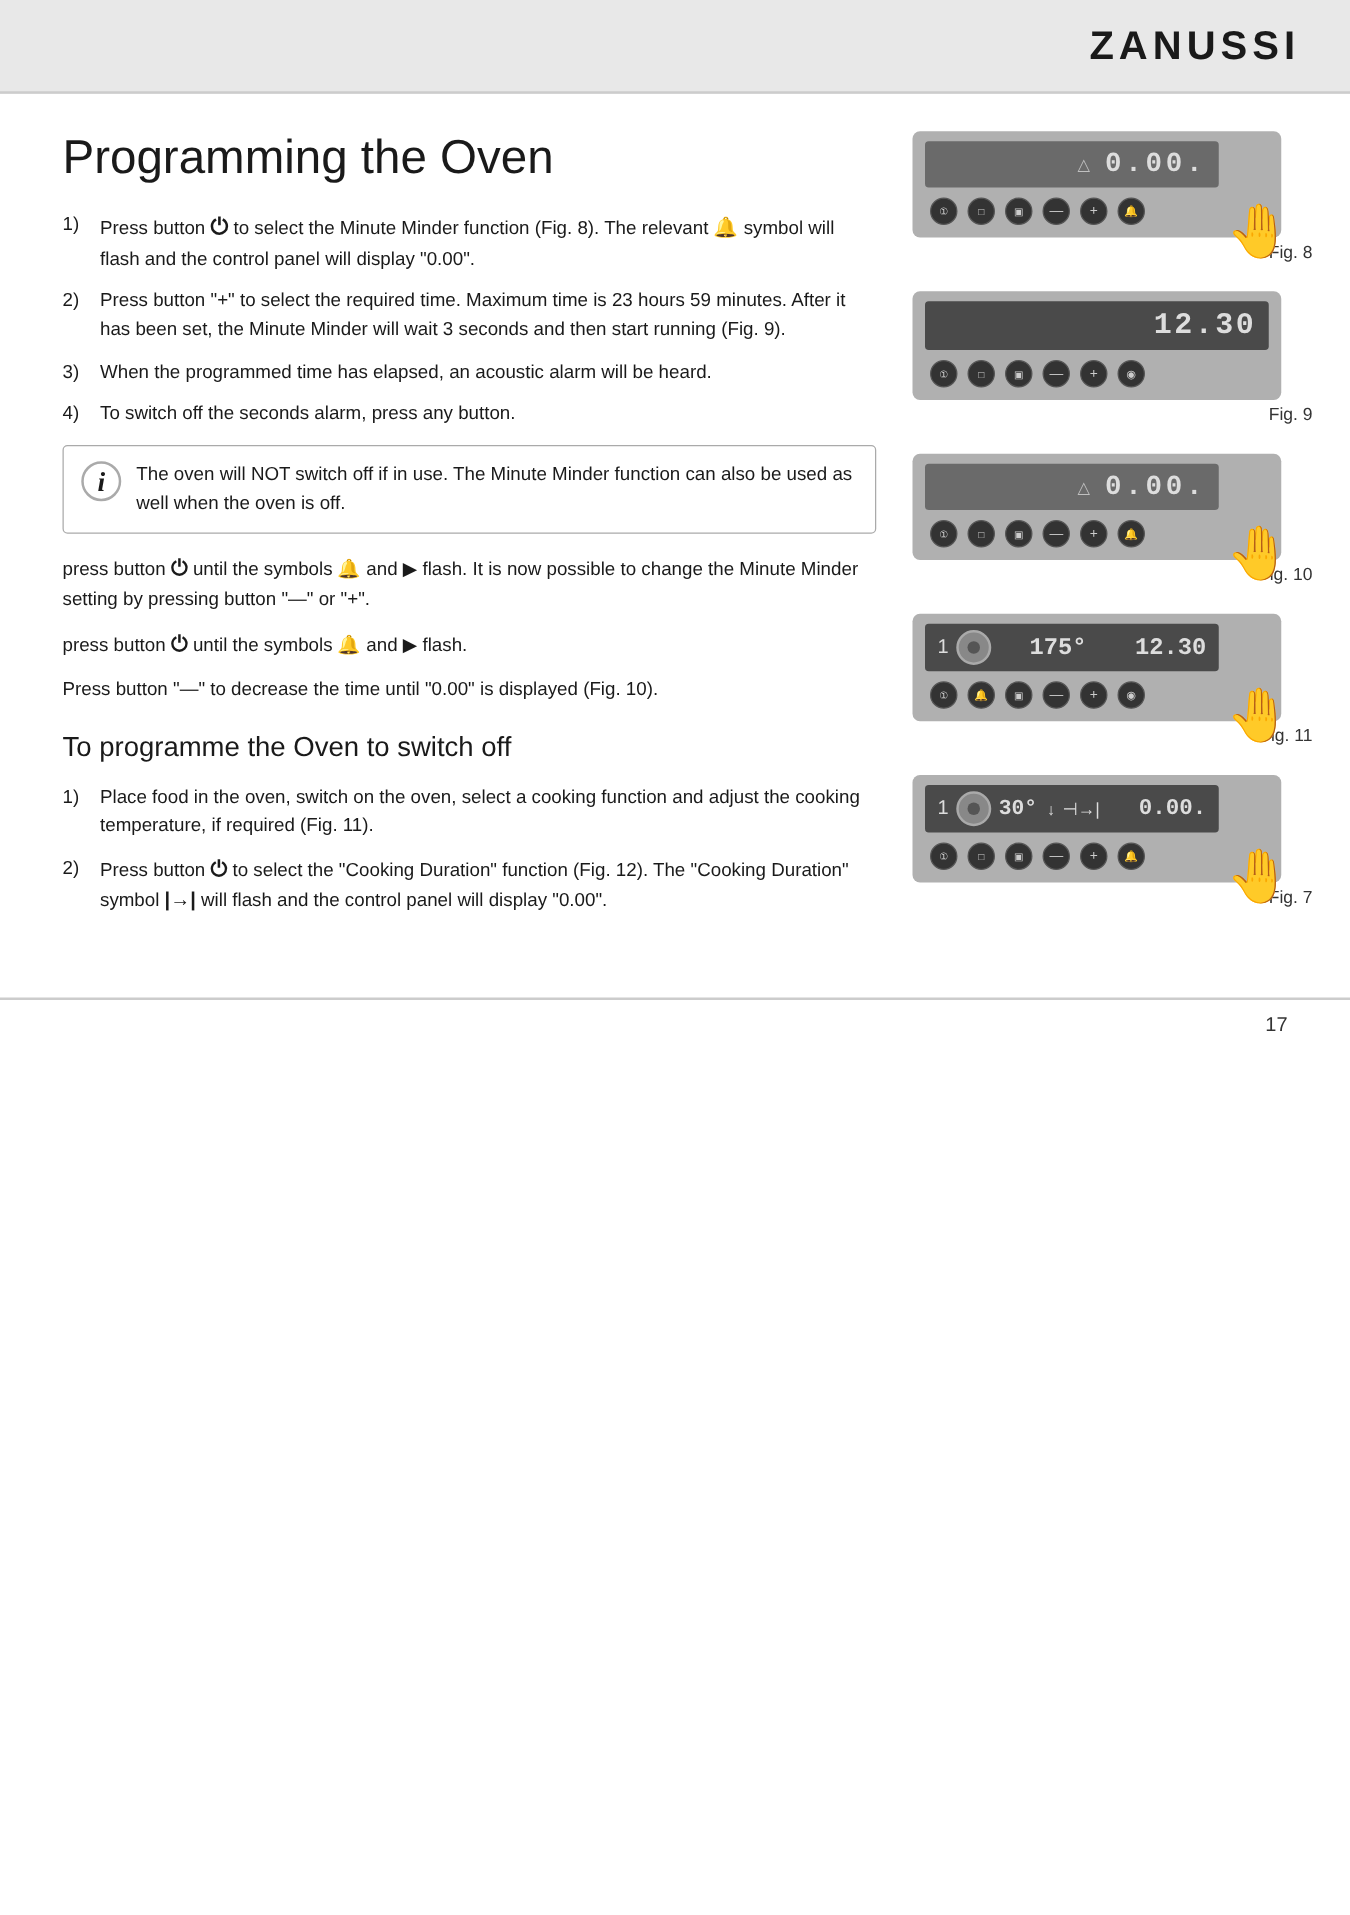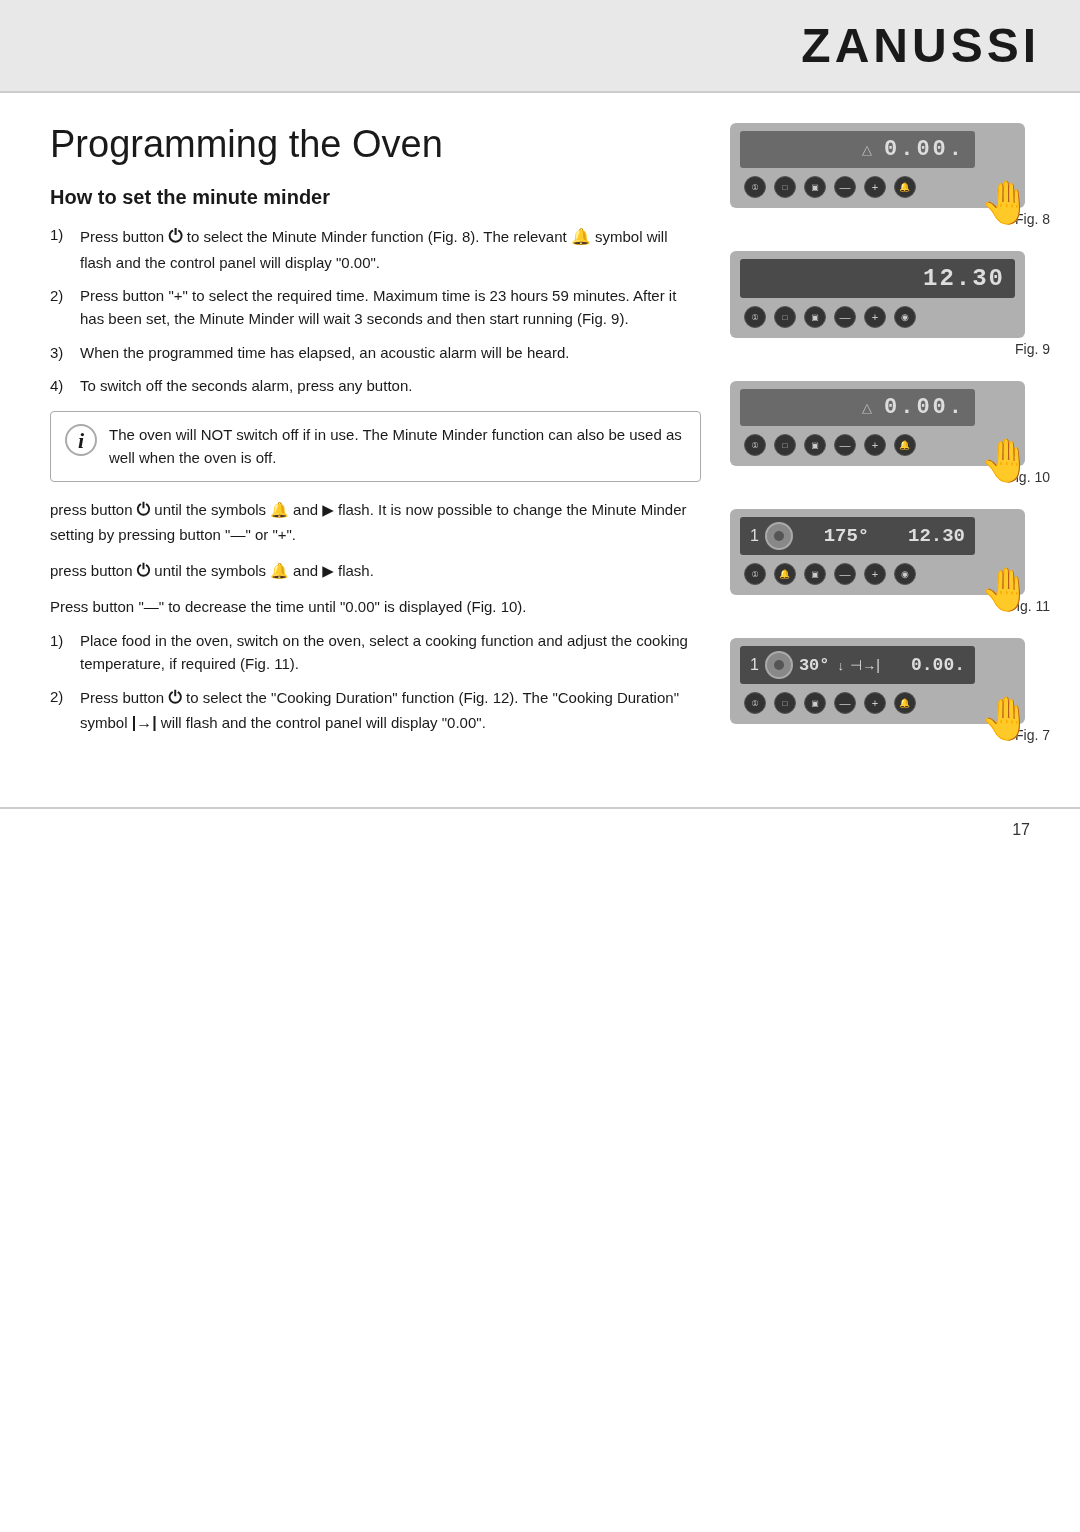--- a/index.html
+++ b/index.html
@@ -15,21 +15,21 @@
     
     .header {
       background: #e8e8e8;
       padding: 18px 40px 18px 0;
       display: flex;
       justify-content: flex-end;
       align-items: center;
       border-bottom: 2px solid #ccc;
     }
     .brand-logo {
-      font-size: 48px;
+      font-size: 32px;
       font-weight: 900;
       letter-spacing: 4px;
       color: #1a1a1a;
       font-family: Arial Black, Arial, sans-serif;
     }
 
     
     .content-wrapper {
       display: flex;
       padding: 30px 30px 30px 50px;
@@ -279,21 +279,20 @@
 <div class="header">
   <span class="brand-logo">ZANUSSI</span>
 </div>
 
 <div class="content-wrapper">
 
   <div class="text-column">
 
     <h1 class="page-title">Programming the Oven</h1>
 
-    <h2 class="section-heading">How to set the minute minder</h2>
 
     <ol class="numbered-list">
       <li>
         <span class="list-num">1)</span>
         <span>Press button <span style="font-size:18px; font-weight:bold;">⏻</span> to select the Minute Minder function (Fig. 8). The relevant <span style="font-size:16px;">🔔</span> symbol will flash and the control panel will display "0.00".</span>
       </li>
       <li>
         <span class="list-num">2)</span>
         <span>Press button "+" to select the required time. Maximum time is 23 hours 59 minutes. After it has been set, the Minute Minder will wait 3 seconds and then start running (Fig. 9).</span>
       </li>
@@ -316,20 +315,21 @@
     <p class="plain-text">
       press button <span style="font-size:17px; font-weight:bold;">⏻</span> until the symbols <span style="font-size:15px;">🔔</span> and ▶ flash. It is now possible to change the Minute Minder setting by pressing button "—" or "+".
     </p>
 
 
     <p class="plain-text">
       press button <span style="font-size:17px; font-weight:bold;">⏻</span> until the symbols <span style="font-size:15px;">🔔</span> and ▶ flash.
     </p>
     <p class="plain-text">Press button "—" to decrease the time until "0.00" is displayed (Fig. 10).</p>
 
+    <h2 class="sub-section-heading">To programme the Oven to switch off</h2>
 
     <ol class="numbered-list">
       <li>
         <span class="list-num">1)</span>
         <span>Place food in the oven, switch on the oven, select a cooking function and adjust the cooking temperature, if required (Fig. 11).</span>
       </li>
       <li>
         <span class="list-num">2)</span>
         <span>Press button <span style="font-size:17px; font-weight:bold;">⏻</span> to select the "Cooking Duration" function (Fig. 12). The "Cooking Duration" symbol <span style="font-size:16px; font-weight:bold;">|→|</span> will flash and the control panel will display "0.00".</span>
       </li>

